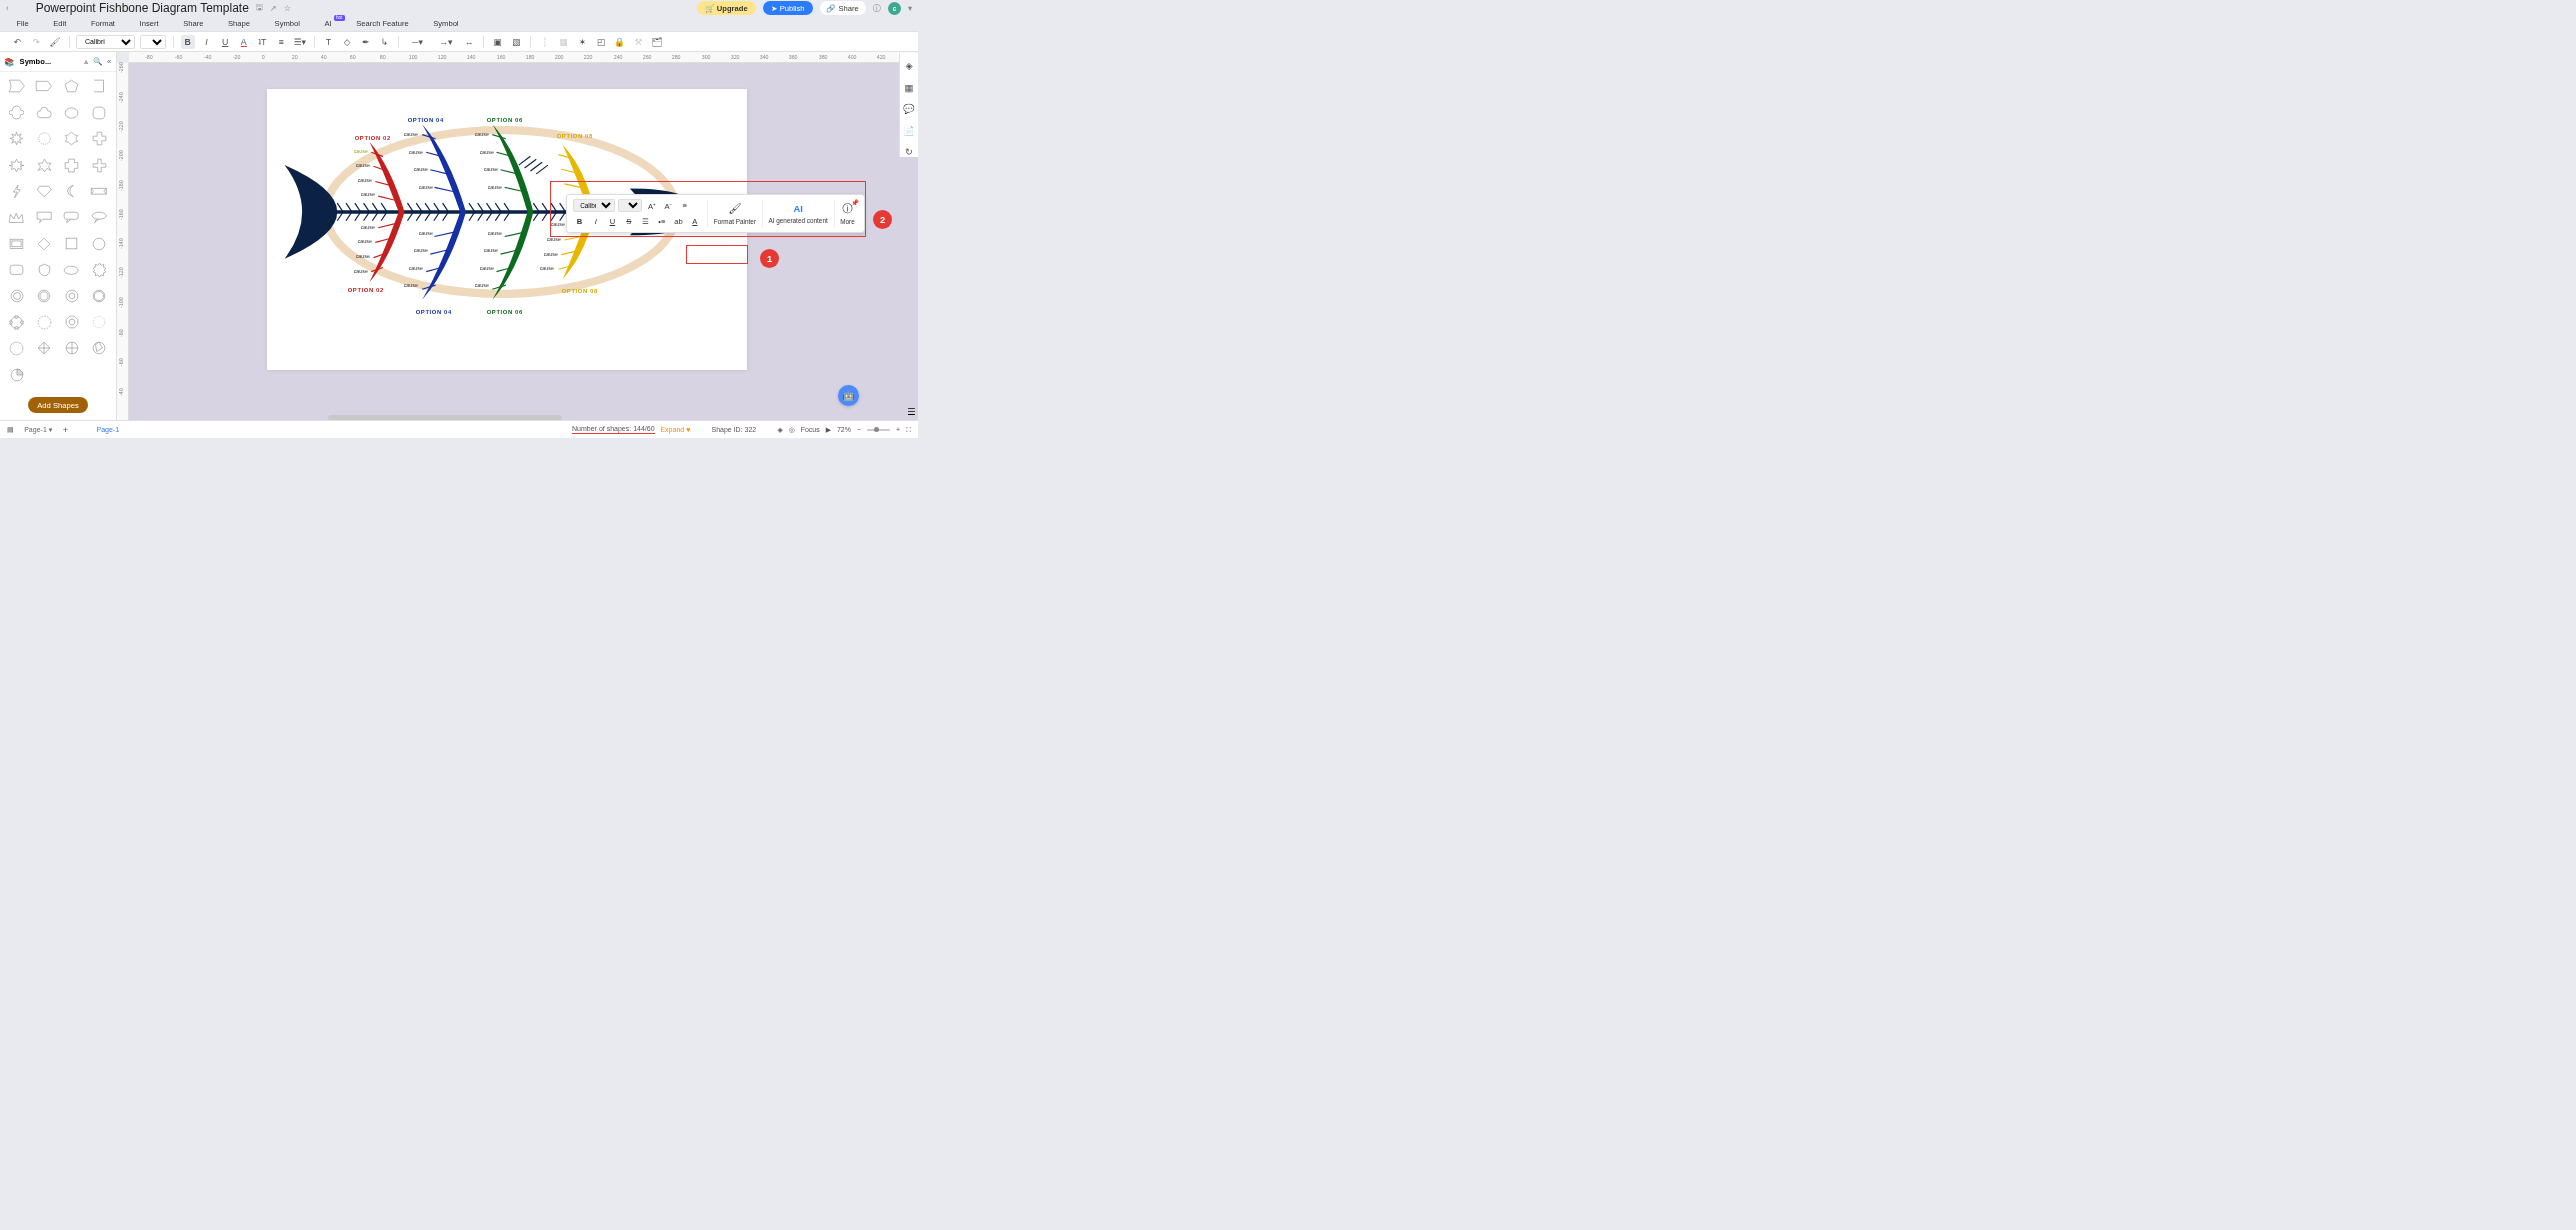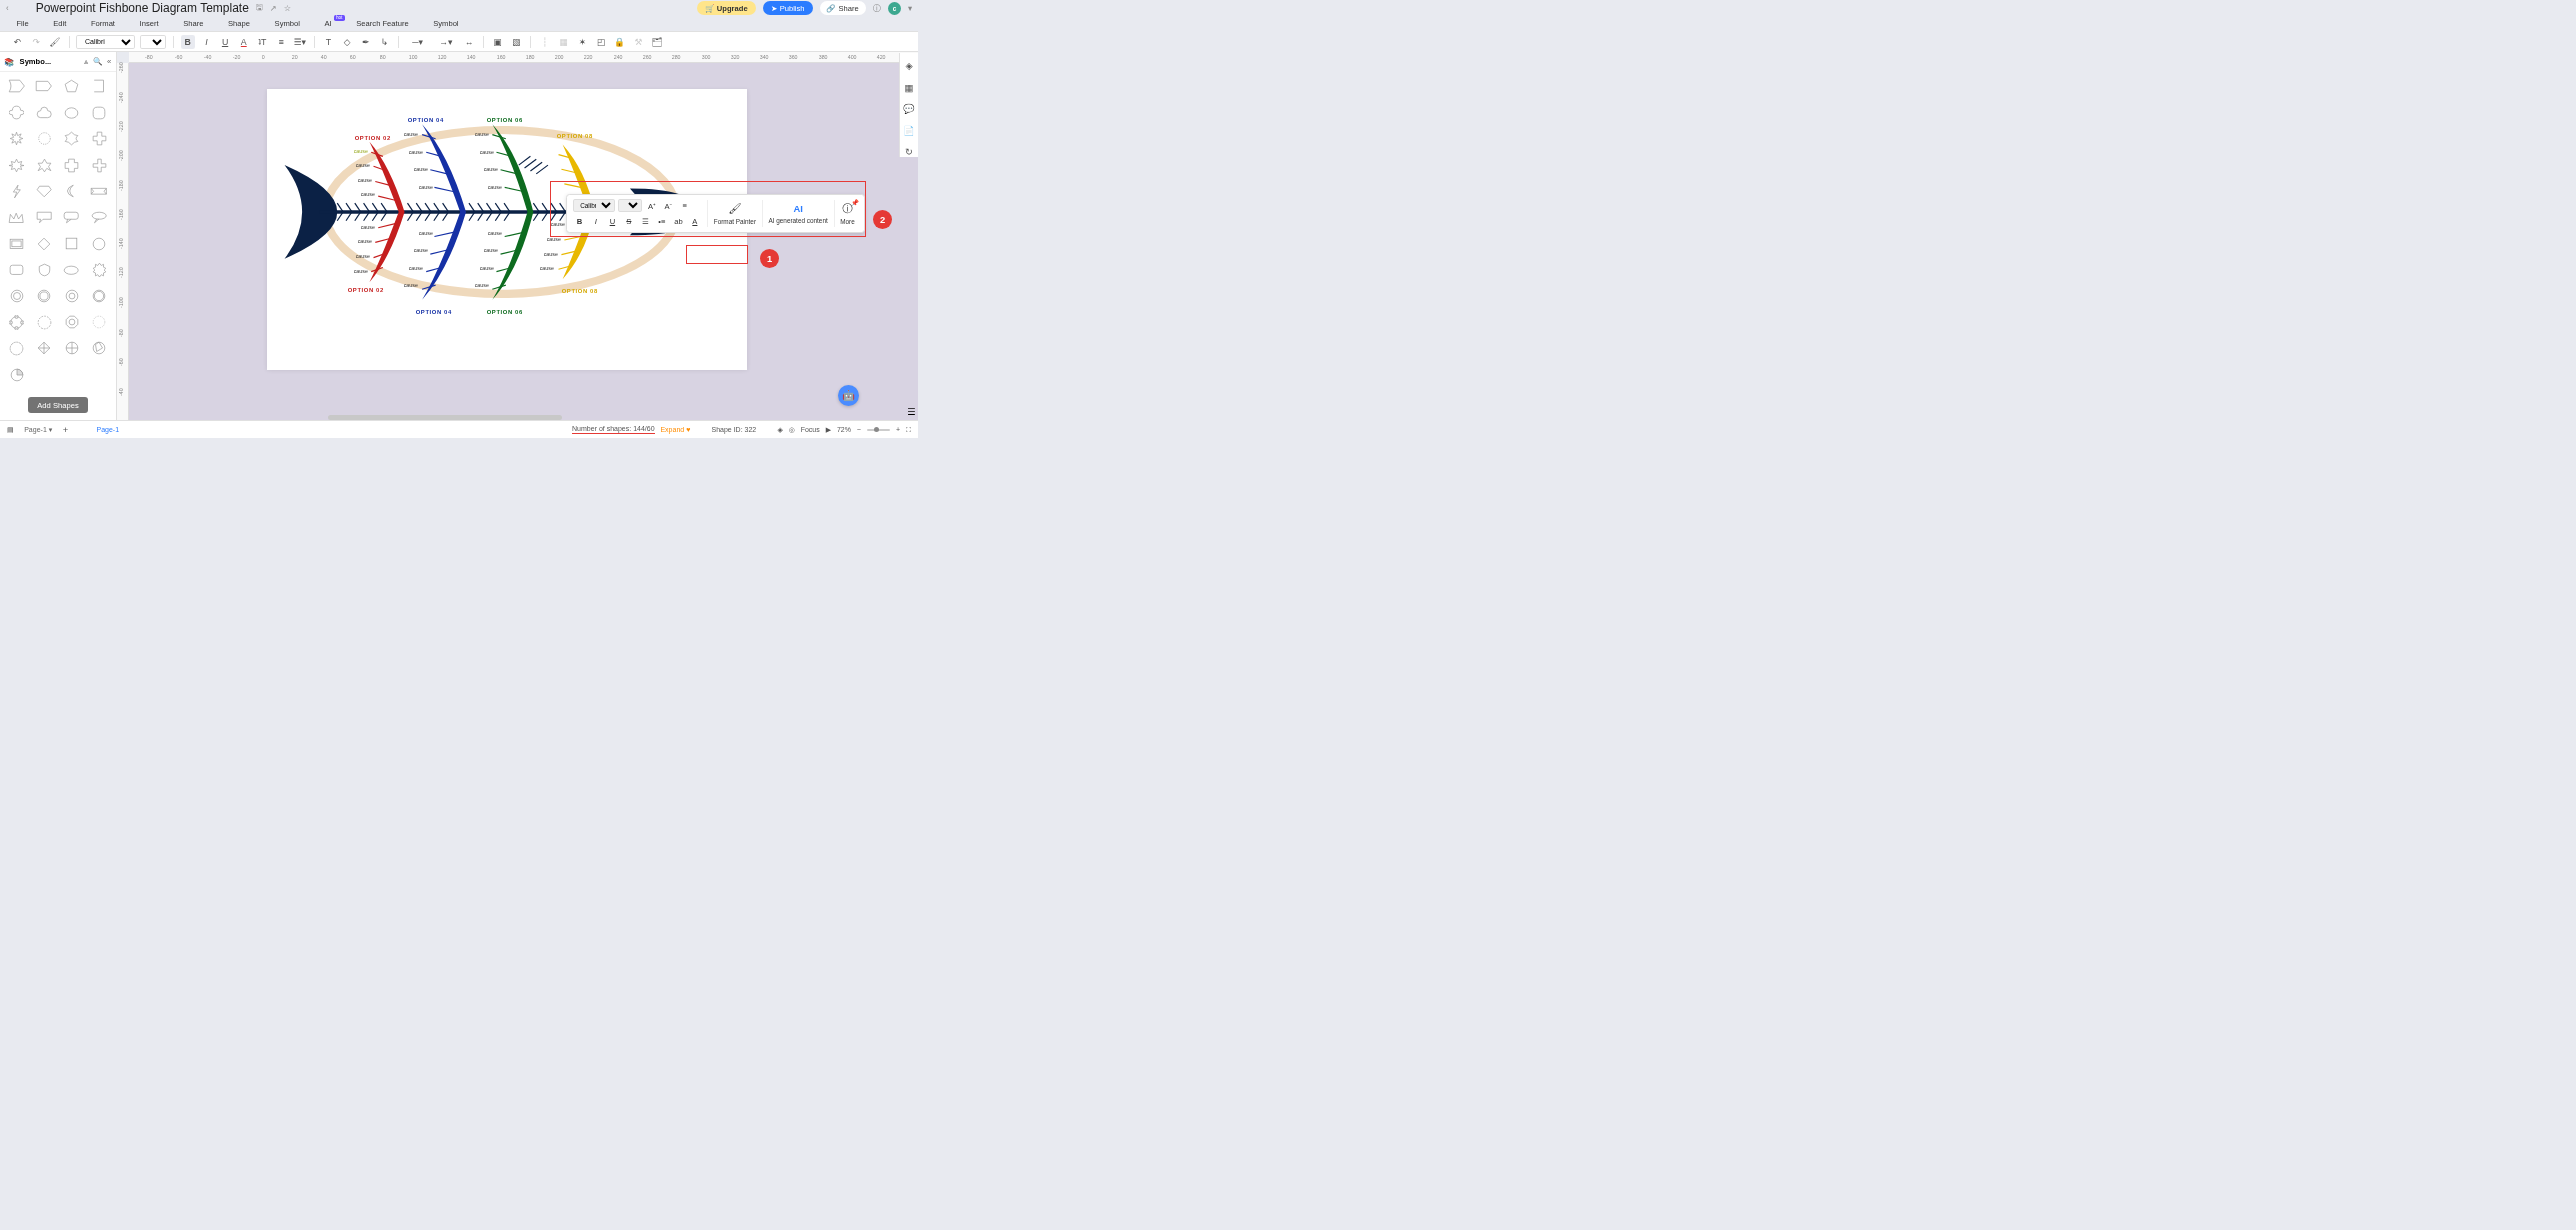--- a/index.html
+++ b/index.html
@@ -36,21 +36,21 @@
 
 
 .sidebar { width: 117px; background: #fff; border-right: 0.6px solid #e0e0e0; display: flex; flex-direction: column; }
 .sidebar-header { height: 20px; display: flex; align-items: center; padding: 0 4.7px; gap: 4.7px; border-bottom: 0.6px solid #eee; }
 .sidebar-header .lib-icon { font-size: 8.2px; }
 .sidebar-header .lib-title { font-size: 7.6px; font-weight: 600; flex: 1; }
 .sidebar-header .expand, .sidebar-header .search, .sidebar-header .collapse { font-size: 7.6px; color: #666; cursor: pointer; }
 .shapes-grid { flex: 1; overflow-y: auto; padding: 3.5px; display: grid; grid-template-columns: repeat(4, 1fr); gap: 1.2px; }
 .shape-cell { width: 26px; height: 21px; display: flex; align-items: center; justify-content: center; cursor: pointer; }
 .shape-cell svg { stroke: #999; fill: none; stroke-width: 1.2; }
-.add-shapes { margin: 4.7px auto 7px; padding: 3.5px 9.4px; background: #737373; color: #fff; border: none; border-radius: 3px; font-size: 7.6px; cursor: pointer; }
+.add-shapes { margin: 4.7px auto 7px; padding: 3.5px 9.4px; background: #a16207; color: #fff; border: none; border-radius: 8px; font-size: 7.6px; cursor: pointer; }
 
 
 .canvas-wrap { flex: 1; position: relative; background: #e8eaf0; overflow: hidden; }
 .ruler-h { position: absolute; top: 0; left: 11.7px; right: 0; height: 10.5px; background: #f9f9f9; border-bottom: 0.6px solid #ddd; font-size: 5.3px; color: #888; display: flex; }
 .ruler-h .tick { position: absolute; top: 1.2px; }
 .ruler-v { position: absolute; top: 10.5px; left: 0; width: 11.7px; bottom: 0; background: #f9f9f9; border-right: 0.6px solid #ddd; font-size: 5.3px; color: #888; }
 .ruler-v .tick { position: absolute; left: 1.2px; transform: rotate(-90deg); transform-origin: left top; }
 .canvas-area { position: absolute; top: 10.5px; left: 11.7px; right: 0; bottom: 0; background: #d8d3e2; overflow: hidden; }
 .page { position: absolute; left: 138px; top: 26px; width: 480px; height: 281px; background: #fff; box-shadow: 0 1.2px 4.7px rgba(0,0,0,.1); }
 

